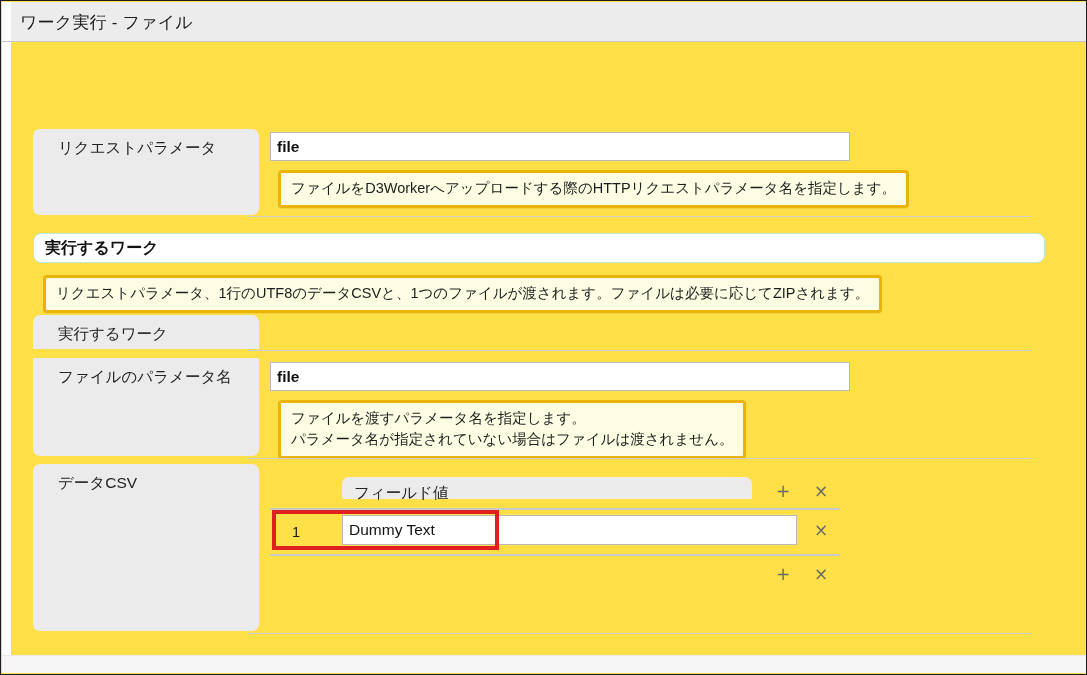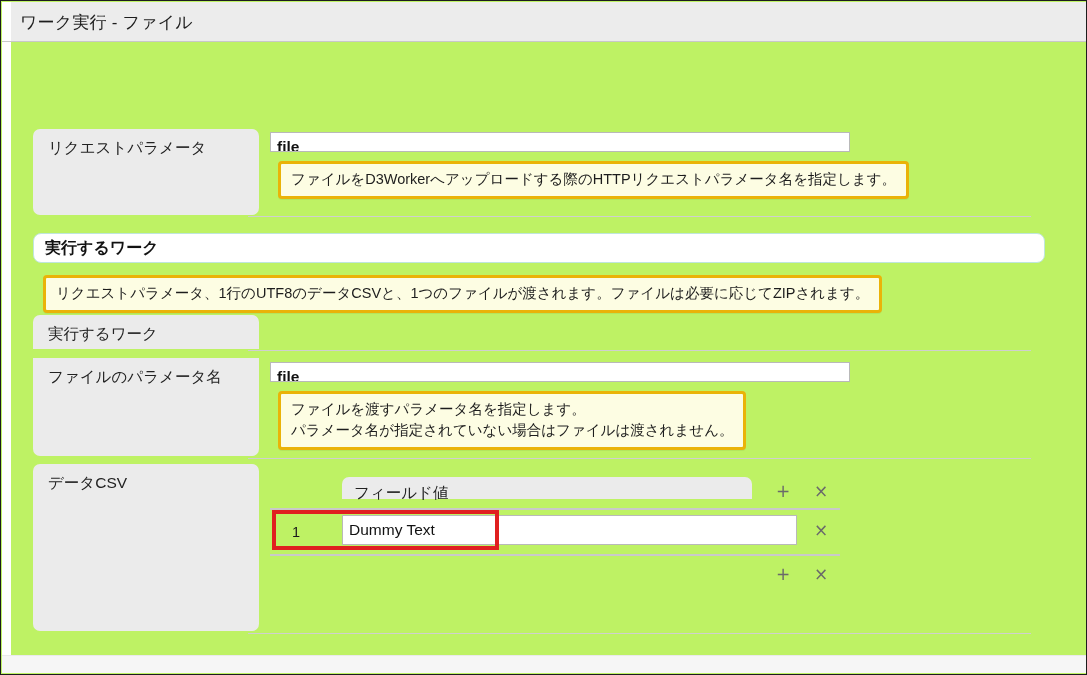--- a/index.html
+++ b/index.html
@@ -10,21 +10,21 @@
   body {
     font-family: "Liberation Sans", "DejaVu Sans", sans-serif;
     color: #1a1a1a;
     -webkit-font-smoothing: none;
   }
   #app {
     position: relative;
     width: 1087px;
     height: 675px;
     box-sizing: border-box;
-    background: #bef264;
+    background: #fde047;
     border: 1px solid #1c1c1c;
     overflow: hidden;
   }
 
   
   .titlebar {
     position: absolute;
     left: 1px; top: 1px;
     width: 1084px;
     height: 40px;
@@ -76,40 +76,40 @@
     box-sizing: border-box;
   }
   .flabel {
     position: absolute;
     left: 0;
     top: 0;
     width: 226px;
     background: #ebebeb;
     border-radius: 7px;
     box-sizing: border-box;
-    padding: 9px 0 0 15px;
+    padding: 9px 0 0 25px;
     font-size: 15.5px;
     color: #222;
     white-space: nowrap;
   }
   .fbody {
     position: absolute;
     left: 237px;
     top: 0;
   }
   .rowline {
     position: absolute;
     left: 237px;
     height: 1px;
     background: #cfcfcf;
   }
 
   .txtinput {
     box-sizing: border-box;
-    height: 20px;
+    height: 29px;
     border: 1px solid #b9b9b9;
     background: #ffffff;
     font-family: "Liberation Sans", "DejaVu Sans", sans-serif;
     font-size: 15.5px;
     color: #111;
     padding: 0 6px;
     line-height: 27px;
     white-space: nowrap;
     overflow: hidden;
     border-radius: 0;

